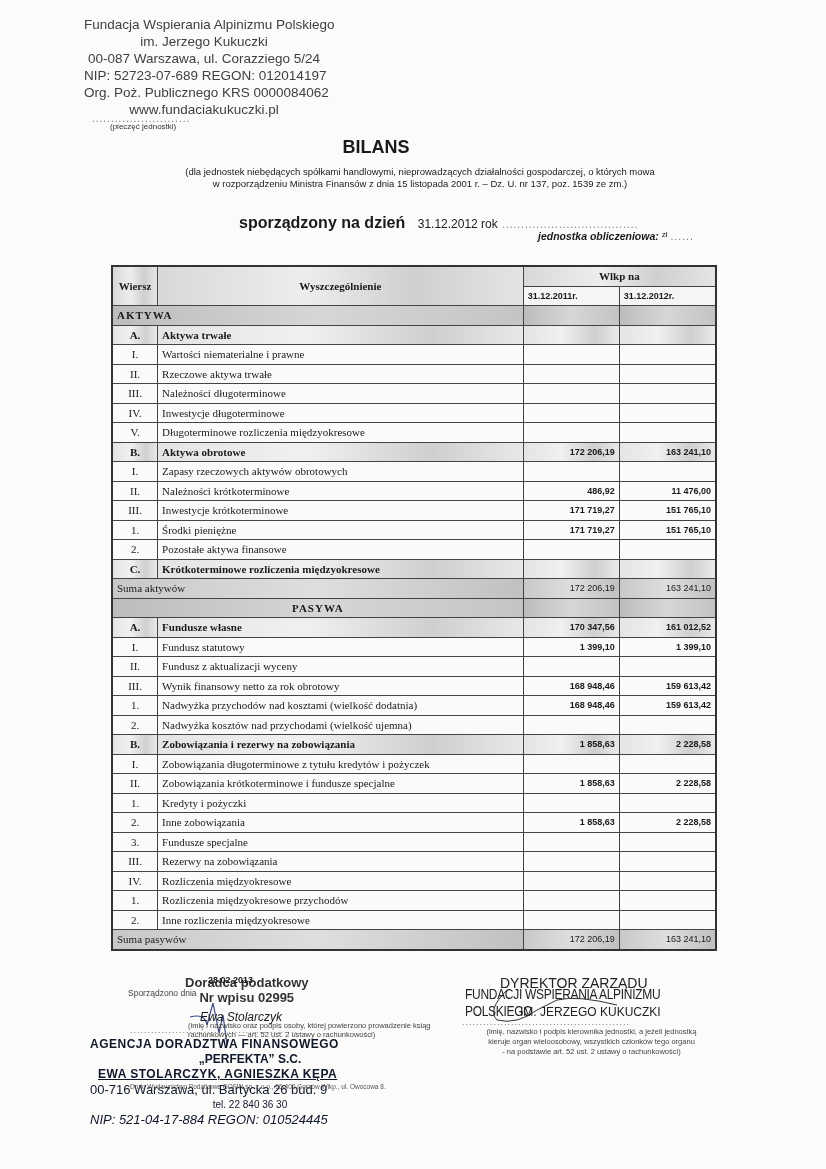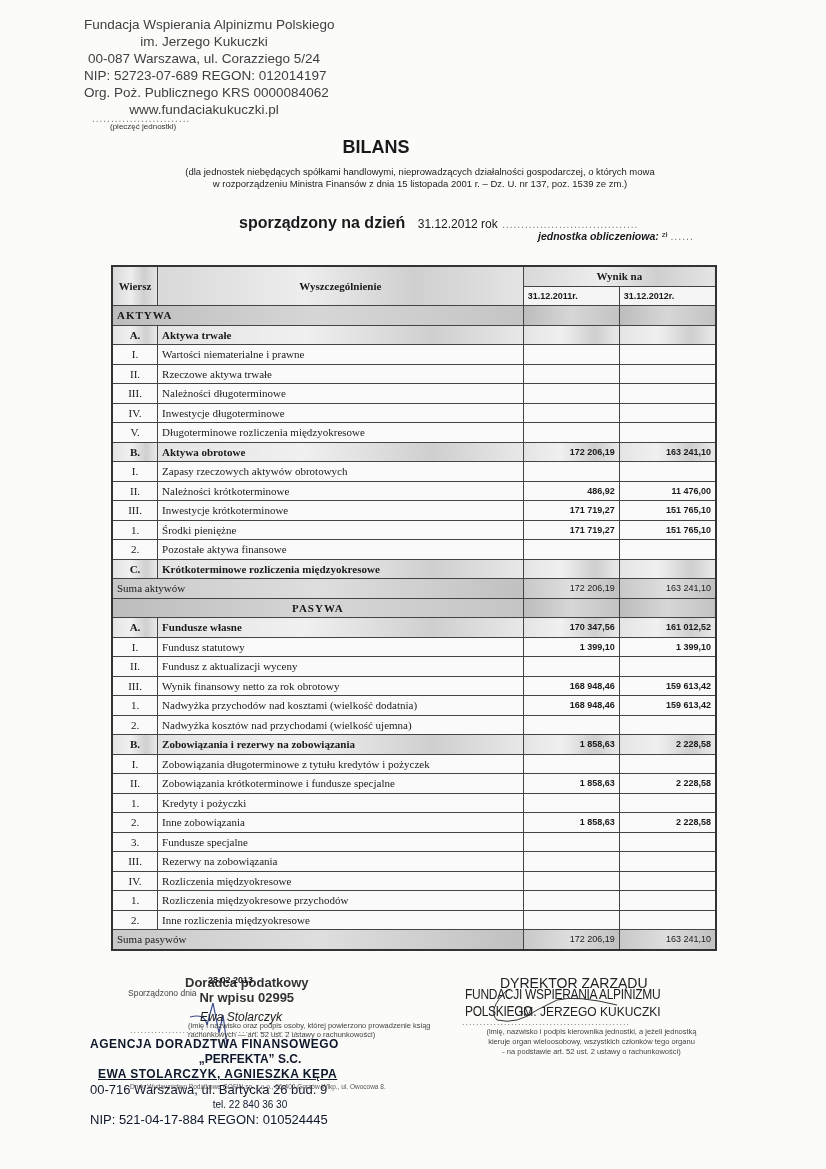--- a/index.html
+++ b/index.html
@@ -49,21 +49,21 @@
   .sig-made { position: absolute; left: 38px; top: 13px; font-size: 8.5px; color: #444; }
   .sig-date { position: absolute; left: 118px; top: 0px; font-size: 9px; font-weight: bold; }
   .sig-advisor { position: absolute; left: 95px; top: 0px; font-size: 13px; font-weight: bold; color: #333; text-align: center; line-height: 15px; }
   .sig-name { position: absolute; left: 110px; top: 35px; font-size: 12px; font-weight: normal; font-style: italic; }
   .sig-dots { position: absolute; left: 40px; top: 50px; font-size: 9px; color: #777; letter-spacing: 1px; }
   .sig-cap-l { position: absolute; left: 50px; top: 46px; font-size: 7.5px; color: #444; width: 270px; margin-left: 48px; }
   .agency { position: absolute; left: 0; top: 62px; width: 320px; font-size: 12px; font-weight: bold; line-height: 15px; text-align: center; color: #0f172a; }
   .agency .a1 { text-align: left; padding-left: 0; letter-spacing: 0.5px; }
   .agency .addr { font-weight: normal; font-size: 13px; text-align: left; }
   .agency .tel { font-weight: normal; font-size: 10px; }
-  .agency .nip { font-weight: normal; font-size: 13px; text-align: left; }
+  .agency .nip { font-weight: normal; font-size: 13px; text-align: left; font-style: italic; }
   .printer { position: absolute; left: 40px; top: 108px; font-size: 6.5px; color: #555; white-space: nowrap; }
 
   .sig-right { position: absolute; left: 462px; top: 975px; width: 260px; }
   .dir1 { position: absolute; left: 38px; top: 0px; font-size: 14px; color: #222; }
   .dir2 { position: absolute; left: 3px; top: 14px; font-size: 12px; color: #222; letter-spacing: -0.3px; transform: scaleY(1.2); }
   .dir3 { position: absolute; left: 58px; top: 30px; font-size: 12px; color: #222; }
   .sig-dots-r { position: absolute; left: 0px; top: 42px; font-size: 9px; color: #777; letter-spacing: 1px; }
   .sig-cap-r { position: absolute; left: 2px; top: 52px; font-size: 7.5px; color: #444; line-height: 10px; text-align: center; width: 255px; }
   .scribble { position: absolute; }
 </style>
@@ -95,21 +95,21 @@
   <span class="lbl">jednostka obliczeniowa:</span>
   <span class="val">zł</span>
   <span class="dots">......</span>
 </div>
 
 <table class="bilans">
   <thead>
     <tr>
       <th class="hdr c-num" rowspan="2">Wiersz</th>
       <th class="hdr c-desc" rowspan="2">Wyszczególnienie</th>
-      <th class="hdr" colspan="2">Wynik na</th>
+      <th class="hdr" colspan="2">Wlkp na</th>
     </tr>
     <tr>
       <th class="hdr-date c-v">31.12.2011r.</th>
       <th class="hdr-date c-v">31.12.2012r.</th>
     </tr>
   </thead>
   <tbody id="tbody">
       <tr class="sect">
         <td colspan="2" style="text-align:left">AKTYWA</td>
         <td class="c-v"></td>

